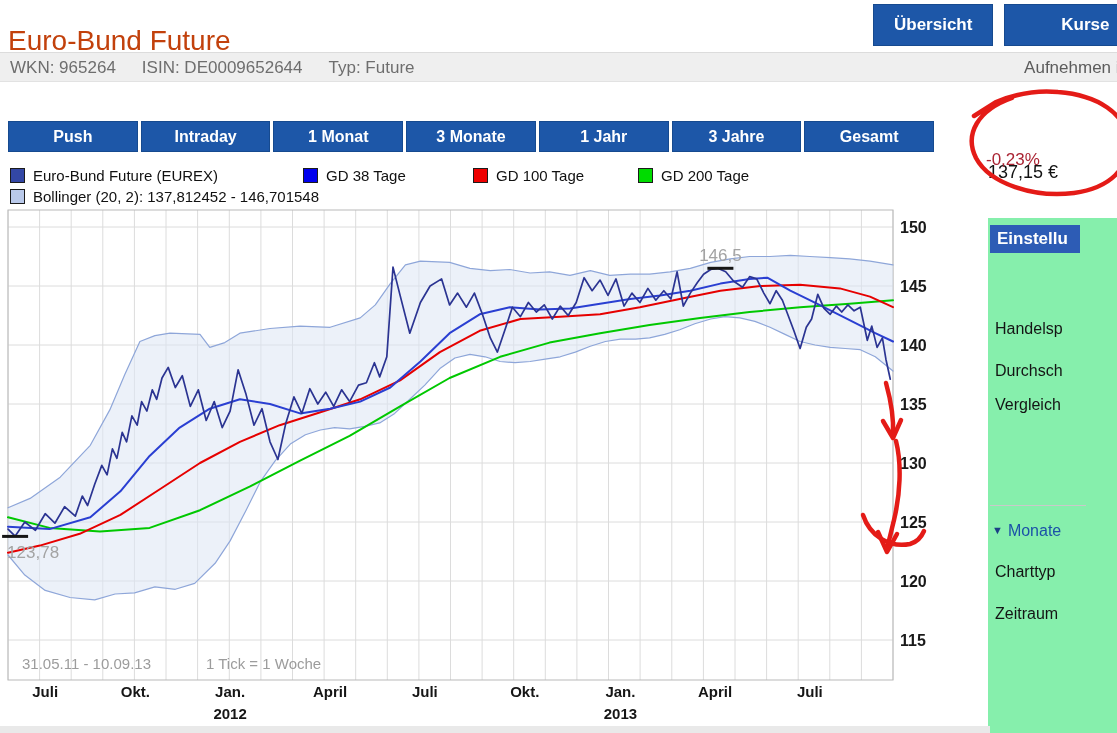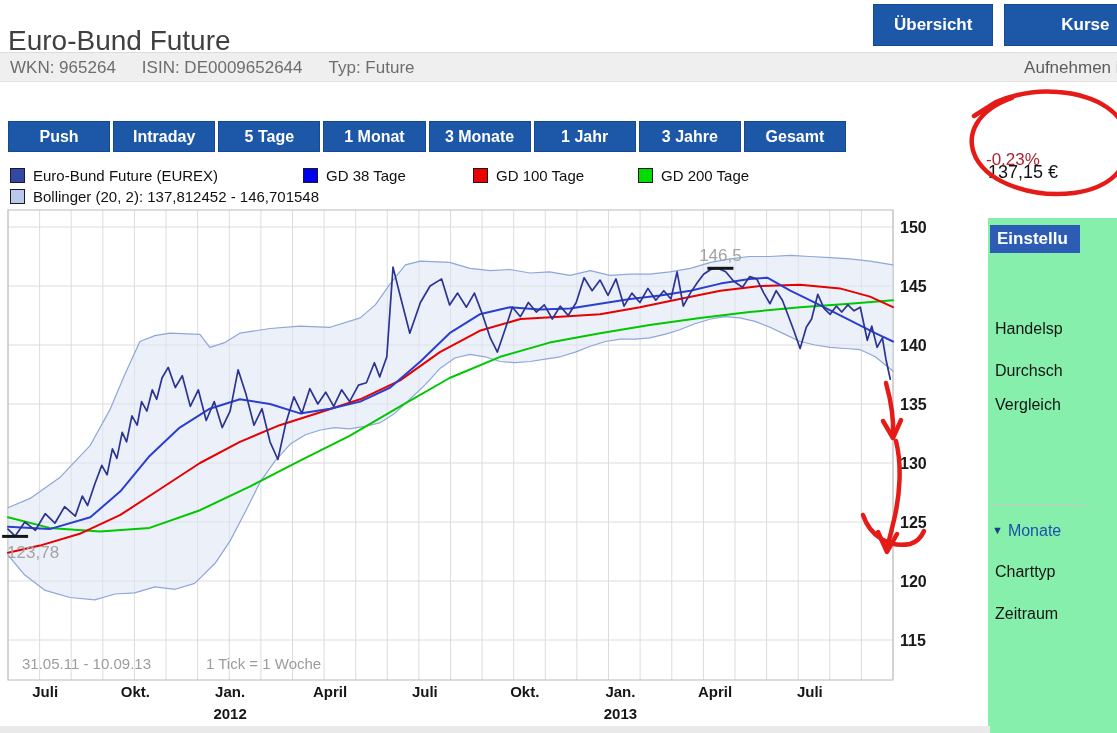--- a/index.html
+++ b/index.html
@@ -1,28 +1,28 @@
 <!DOCTYPE html>
 <html><head>
 <meta charset="utf-8">
 <style>
   html,body{margin:0;padding:0;background:#fff;}
   .page{position:relative;width:1117px;height:733px;overflow:hidden;background:#fff;
         font-family:"Liberation Sans",sans-serif;color:#1a1a1a;}
-  .title{position:absolute;left:8px;top:6px;font-size:28px;font-weight:400;color:#404040;white-space:nowrap;}
+  .title{position:absolute;left:8px;top:6px;font-size:28px;font-weight:400;color:#c2410c;white-space:nowrap;}
   .hdr-buttons{position:absolute;left:873px;top:4px;display:flex;gap:11px;}
   .hdr-btn{background:#1d57a8;color:#fff;font-weight:700;font-size:17px;border:1px solid #164a8f;
            height:40px;display:flex;align-items:center;justify-content:center;padding:0 20px;cursor:pointer;white-space:nowrap;}
   .hdr-btn.k{min-width:120px;}
   .infobar{position:absolute;left:0;top:52px;width:1117px;height:30px;background:#efefef;
            border-top:1px solid #dcdcdc;border-bottom:1px solid #e2e2e2;box-sizing:border-box;}
   .infobar .items{position:absolute;left:10px;top:5px;font-size:17px;color:#6e6e6e;white-space:nowrap;}
   .infobar .items span{margin-right:26px;}
   .infobar .right{position:absolute;right:-12px;top:5px;font-size:17px;color:#5c5c5c;white-space:nowrap;}
-  .tabs{position:absolute;left:8px;top:121px;width:838px;height:31px;display:flex;gap:3px;}
+  .tabs{position:absolute;left:8px;top:121px;width:926px;height:31px;display:flex;gap:3px;}
   .tab{flex:1 0 0;background:#1d57a8;border:1px solid #164a8f;color:#fff;font-weight:700;font-size:16px;
        display:flex;align-items:center;justify-content:center;cursor:pointer;box-sizing:border-box;}
   .legend{position:absolute;left:0;top:0;}
   .lg-item{position:absolute;display:flex;align-items:center;white-space:nowrap;}
   .lg-sq{width:13px;height:13px;border:1px solid #1b1b1b;margin-right:8px;flex:none;}
   .lg-lb{font-size:15px;color:#111;text-align:right;}
   .quote-price{position:absolute;left:988px;top:122px;font-size:18px;color:#121212;white-space:nowrap;margin-top:40px;}
   .quote-change{position:absolute;left:986px;top:150px;font-size:17px;white-space:nowrap;}
   .sidebar{position:absolute;left:988px;top:218px;width:129px;height:515px;background:#86efac;}
   .sb-header{position:absolute;left:2px;top:7px;width:90px;height:28px;background:#2d5cb5;color:#fff;
@@ -47,21 +47,20 @@
     </div>
 
 <div class="infobar">
   <div class="items"><span>WKN: 965264</span><span>ISIN: DE0009652644</span><span>Typ: Future</span></div>
   <div class="right">Aufnehmen in</div>
 </div>
 
 <div class="tabs">
       <div class="tab">Push</div>
       <div class="tab">Intraday</div>
-      <div class="tab">5 Tage</div>
       <div class="tab">1 Monat</div>
       <div class="tab">3 Monate</div>
       <div class="tab">1 Jahr</div>
       <div class="tab">3 Jahre</div>
       <div class="tab">Gesamt</div>
     </div>
 
 <div class="legend">
       <div class="lg-item" style="left: 10px; top: 167px;">
         <span class="lg-sq" style="background: rgb(51, 71, 165);"></span>

